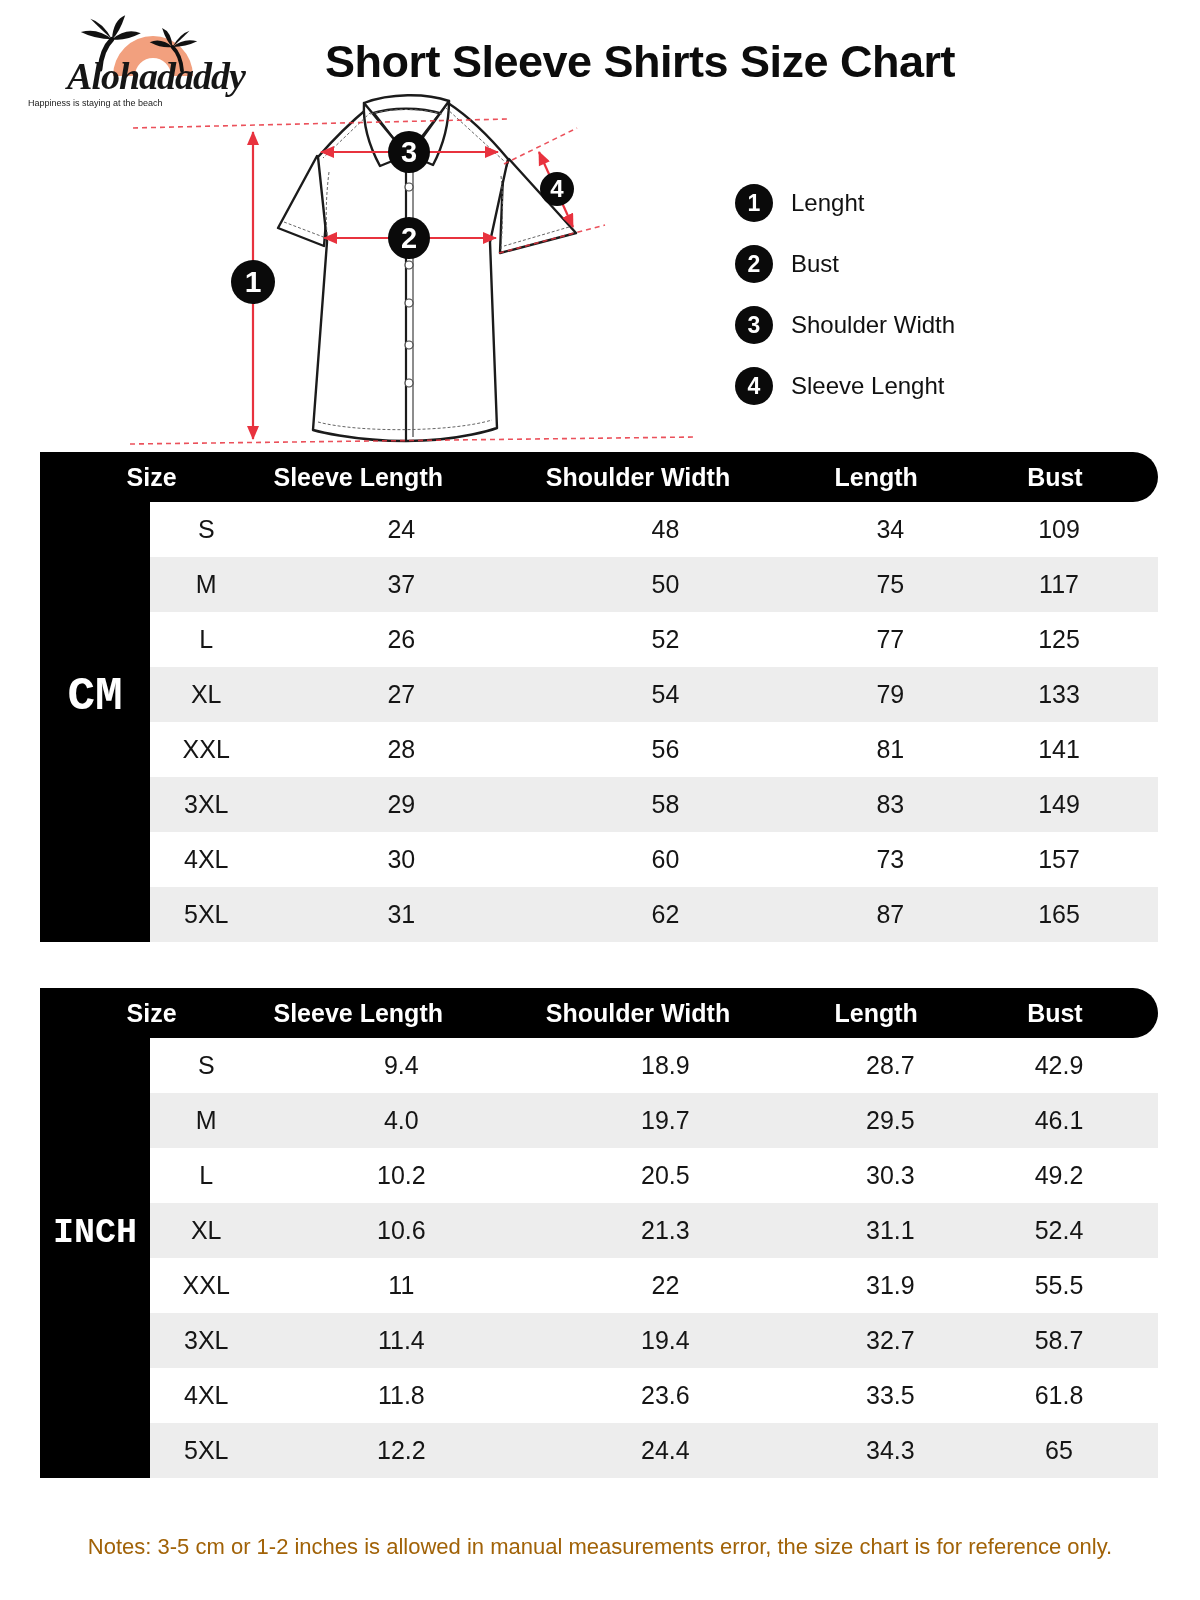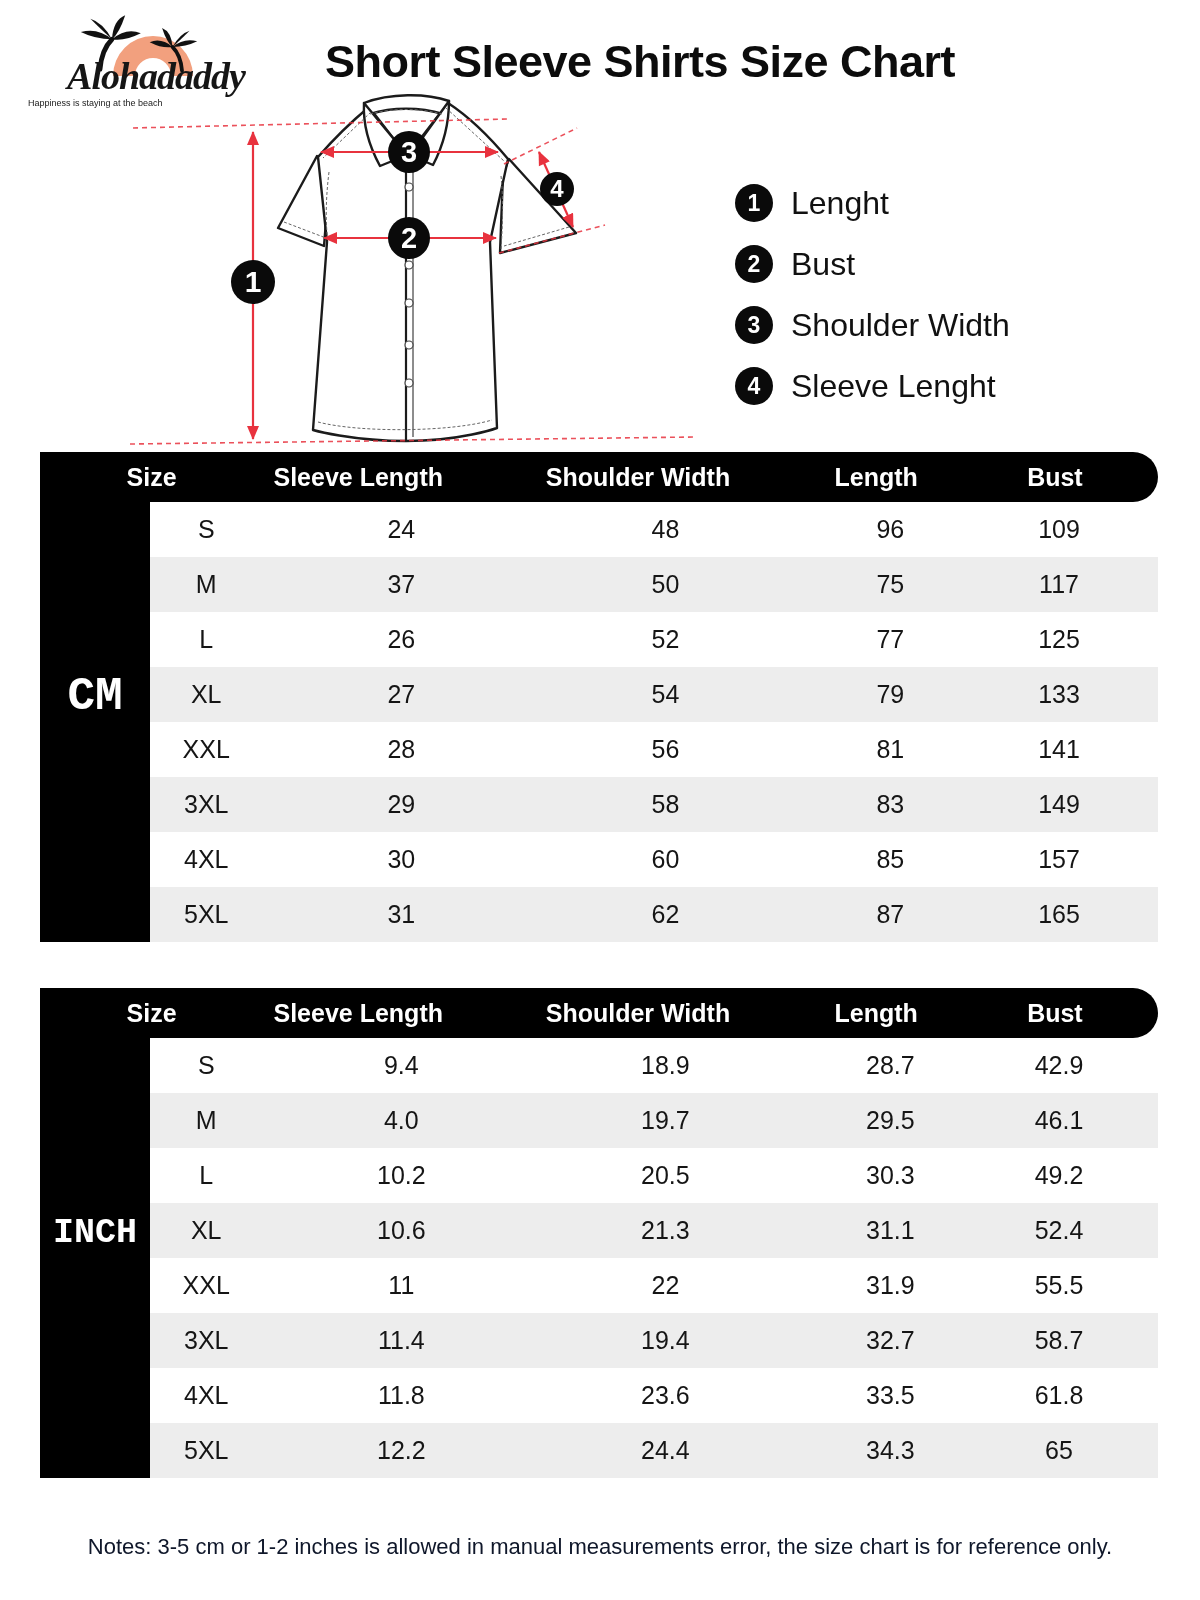--- a/index.html
+++ b/index.html
@@ -19,21 +19,21 @@
 
   
   .diagram-svg{position:absolute;left:80px;top:92px;}
 
   
   .legend{position:absolute;left:735px;top:183px;}
   .legend-item{display:flex;align-items:center;height:40px;margin-bottom:21px;}
   .badge{flex:0 0 38px;width:38px;height:38px;border-radius:50%;background:#0a0a0a;color:#fff;
          display:inline-flex;align-items:center;justify-content:center;
          font-weight:bold;font-size:23px;}
-  .legend-label{margin-left:18px;font-size:32px;color:#111;}
+  .legend-label{margin-left:18px;font-size:24px;color:#111;}
 
   
   .size-table{position:absolute;left:40px;width:1118px;}
   .unit-band{position:absolute;left:0;top:0;bottom:0;width:110px;background:#000;
              display:flex;align-items:center;justify-content:center;}
   .unit-label{color:#fff;font-weight:bold;font-family:Liberation Mono, monospace;}
   .unit-label.cm{font-size:46px;}
   .unit-label.inch{font-size:35px;letter-spacing:0px;}
   .table-header{position:relative;height:50px;background:#000;border-radius:0 26px 26px 0;
                 display:flex;align-items:center;padding-left:52px;padding-right:30px;
@@ -44,21 +44,21 @@
   .trow.alt{background:#ededed;}
   .col{text-align:center;}
   .c0{flex:0 0 11.5%;}
   .c1{flex:0 0 28.4%;}
   .c2{flex:0 0 25.6%;}
   .c3{flex:0 0 20.4%;}
   .c4{flex:0 0 14.1%;}
 
   
   .notes{position:absolute;left:0;right:0;top:1534px;text-align:center;
-         font-size:22px;color:#0f172a;}
+         font-size:22px;color:#a16207;}
 </style>
 </head>
 <body>
 
 <div class="page">
 
   <div class="logo">
     <svg class="logo-art" width="170" height="70" viewBox="0 0 170 70">
       <defs>
         <g id="palm">
@@ -173,21 +173,21 @@
       <span class="col c1">Sleeve Length</span>
       <span class="col c2">Shoulder Width</span>
       <span class="col c3">Length</span>
       <span class="col c4">Bust</span>
     </div>
     <div class="table-rows">
       <div class="trow">
         <span class="col c0">S</span>
         <span class="col c1">24</span>
         <span class="col c2">48</span>
-        <span class="col c3">96</span>
+        <span class="col c3">34</span>
         <span class="col c4">109</span>
       </div>
       <div class="trow alt">
         <span class="col c0">M</span>
         <span class="col c1">37</span>
         <span class="col c2">50</span>
         <span class="col c3">75</span>
         <span class="col c4">117</span>
       </div>
       <div class="trow">
@@ -215,21 +215,21 @@
         <span class="col c0">3XL</span>
         <span class="col c1">29</span>
         <span class="col c2">58</span>
         <span class="col c3">83</span>
         <span class="col c4">149</span>
       </div>
       <div class="trow">
         <span class="col c0">4XL</span>
         <span class="col c1">30</span>
         <span class="col c2">60</span>
-        <span class="col c3">85</span>
+        <span class="col c3">73</span>
         <span class="col c4">157</span>
       </div>
       <div class="trow alt">
         <span class="col c0">5XL</span>
         <span class="col c1">31</span>
         <span class="col c2">62</span>
         <span class="col c3">87</span>
         <span class="col c4">165</span>
       </div>
     </div>

